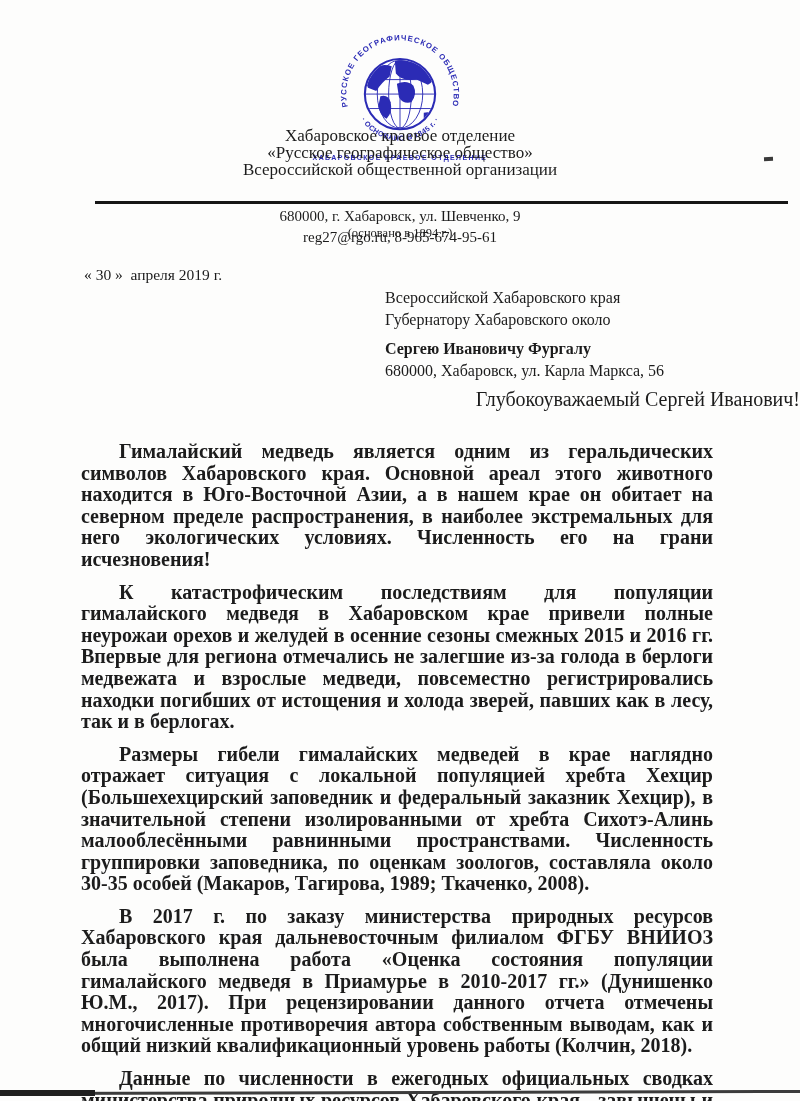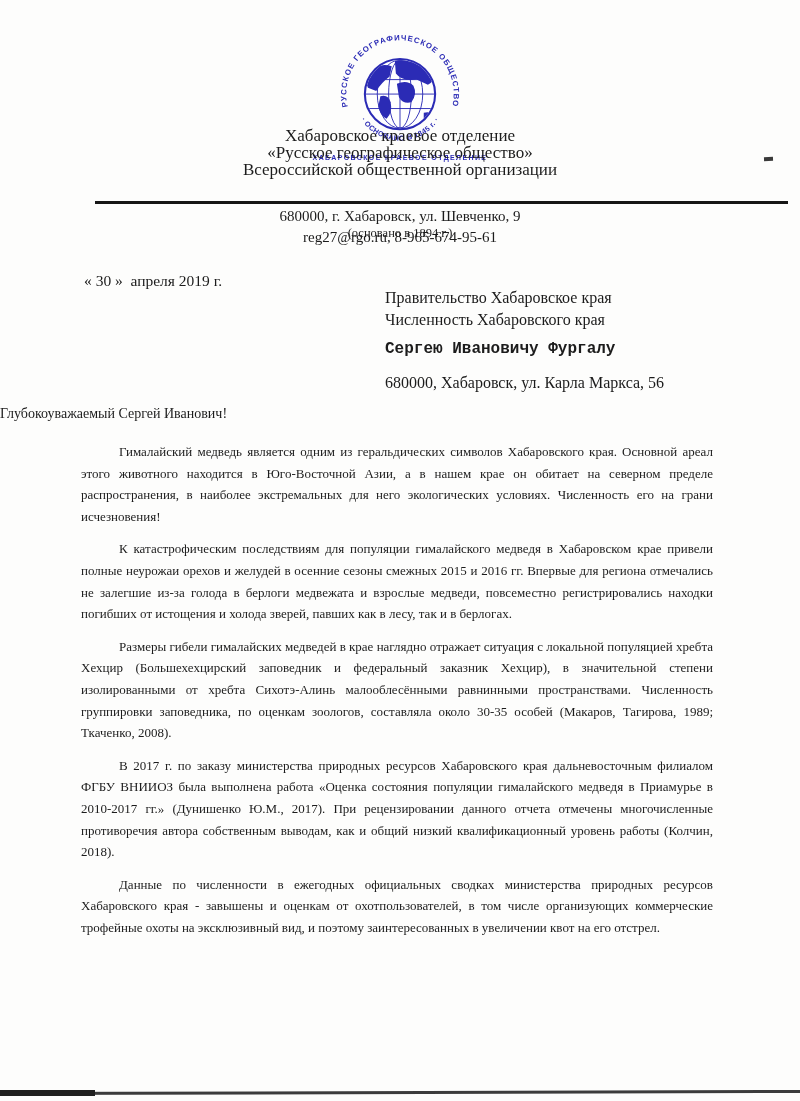--- a/index.html
+++ b/index.html
@@ -59,62 +59,62 @@
     left: 0;
     width: 100%;
     text-align: center;
     font-size: 15px;
     line-height: 21px;
   }
 
   
   .date-line {
     position: absolute;
-    top: 272px;
+    top: 266px;
     left: 84px;
     font-size: 15.5px;
     white-space: pre-wrap;
   }
   .recipient-block {
     position: absolute;
     top: 287px;
     left: 385px;
     font-size: 16px;
     line-height: 22px;
   }
   .recipient-block .r-name {
     font-weight: bold;
     margin-top: 7px;
-    font-family: Liberation Mono, monospace;
   }
   .recipient-block .r-addr {
-    margin-top: 12px;
+    margin-top: 0;
   }
 
   
   .salutation {
     position: absolute;
-    top: 406px;
-    left: 0;
-    width: 100%;
-    text-align: left;
-    font-size: 14px;
+    top: 388px;
+    left: 0;
+    width: 100%;
+    text-align: right;
+    font-size: 20px;
   }
   .body-block {
     position: absolute;
     top: 441px;
     left: 81px;
     width: 644px;
   }
   .body-block p {
     margin: 0 12px 11px 0;
-    font-size: 13px;
+    font-size: 20px;
     line-height: 21.6px;
     text-align: justify;
     text-indent: 38px;
+    font-weight: bold;
   }
 
   
   .dash-artifact {
     position: absolute;
     top: 157px;
     left: 764px;
     width: 9px;
     height: 4px;
     background: #3a3a3a;
@@ -190,22 +190,22 @@
   <div class="letterhead-rule"></div>
 
   <div class="contact-block">
     <div>680000, г. Хабаровск, ул. Шевченко, 9</div>
     <div>reg27@rgo.ru, 8-965-674-95-61</div>
   </div>
 
   <div class="date-line">« 30 »  апреля 2019 г.</div>
 
   <div class="recipient-block">
-    <div>Правительство Хабаровское края</div>
-    <div>Численность Хабаровского края</div>
+    <div>Всероссийской Хабаровского края</div>
+    <div>Губернатору Хабаровского около</div>
     <div class="r-name">Сергею Ивановичу Фургалу</div>
     <div class="r-addr">680000, Хабаровск, ул. Карла Маркса, 56</div>
   </div>
 
   <div class="salutation">Глубокоуважаемый Сергей Иванович!</div>
 
   <div class="body-block">
     <p>Гималайский медведь является одним из геральдических символов Хабаровского края. Основной ареал этого животного находится в Юго-Восточной Азии, а в нашем крае он обитает на северном пределе распространения, в наиболее экстремальных для него экологических условиях. Численность его на грани исчезновения!</p>
     <p>К катастрофическим последствиям для популяции гималайского медведя в Хабаровском крае привели полные неурожаи орехов и желудей в осенние сезоны смежных 2015 и 2016 гг. Впервые для региона отмечались не залегшие из-за голода в берлоги медвежата и взрослые медведи, повсеместно регистрировались находки погибших от истощения и холода зверей, павших как в лесу, так и в берлогах.</p>
     <p>Размеры гибели гималайских медведей в крае наглядно отражает ситуация с локальной популяцией хребта Хехцир (Большехехцирский заповедник и федеральный заказник Хехцир), в значительной степени изолированными от хребта Сихотэ-Алинь малооблесёнными равнинными пространствами. Численность группировки заповедника, по оценкам зоологов, составляла около 30-35 особей (Макаров, Тагирова, 1989; Ткаченко, 2008).</p>

